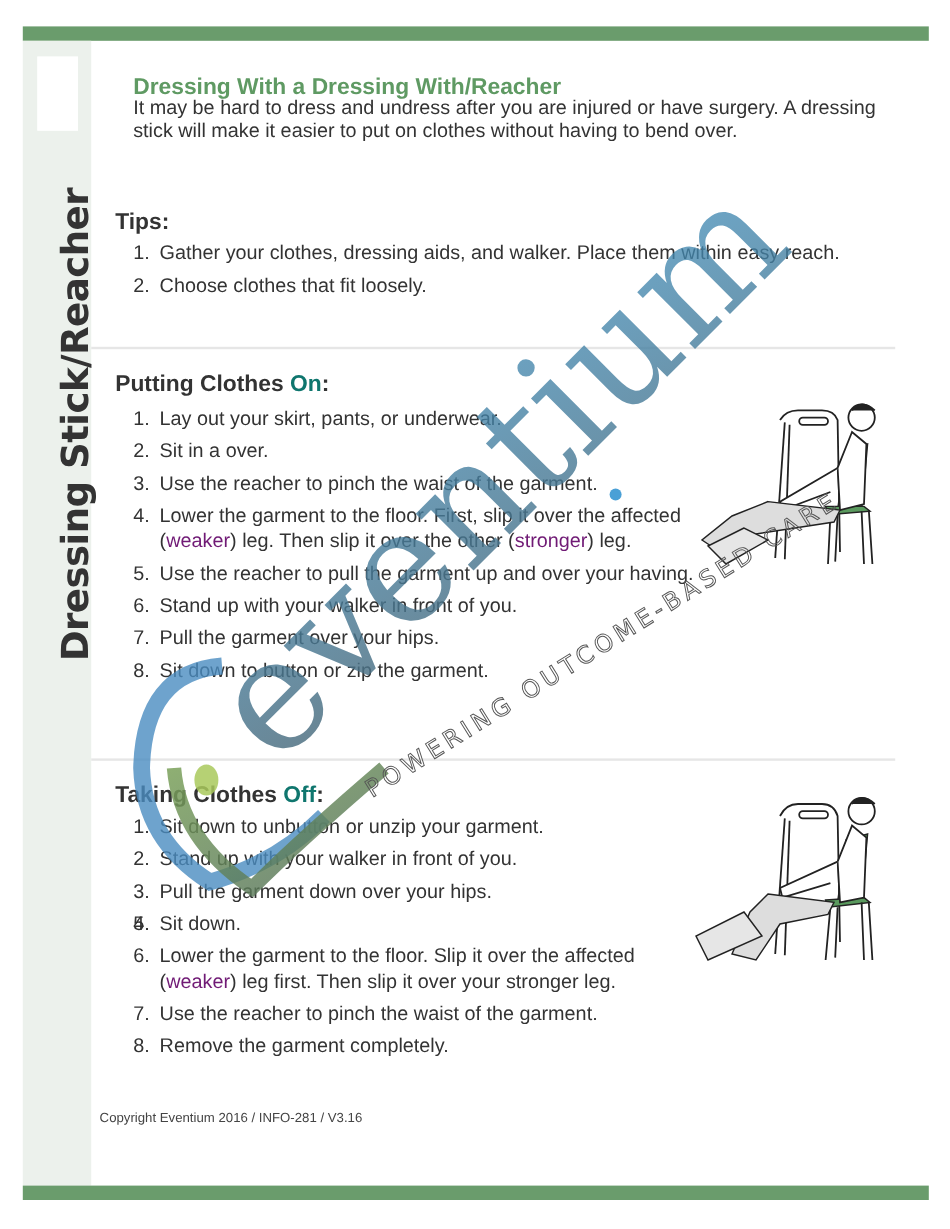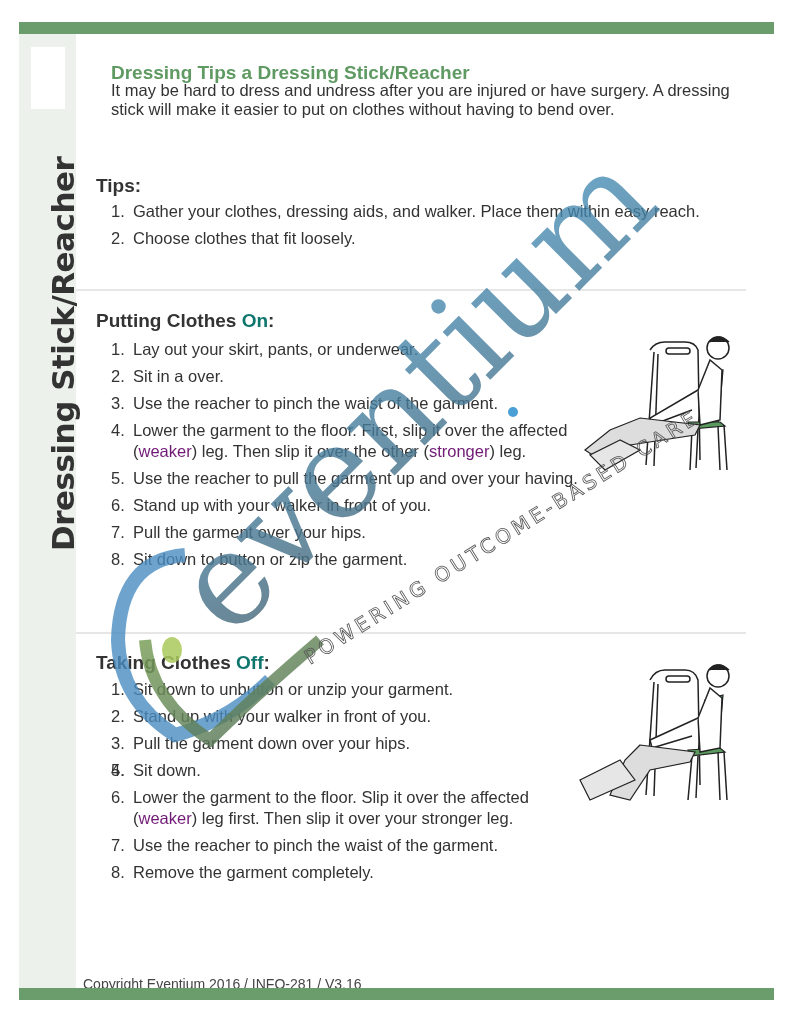--- a/index.html
+++ b/index.html
@@ -18,33 +18,33 @@
   }
   .main-title { position: absolute; left: 111px; top: 62px; font-size: 19px; font-weight: bold; color: #5f9a63; }
   .intro { position: absolute; left: 111px; top: 81px; width: 650px; font-size: 16.5px; line-height: 19px; color: #333; }
   .h2 { position: absolute; left: 96px; font-size: 19px; font-weight: bold; color: #333; }
   .h2 .accent { color: #0f766e; }
   ol.steps { position: absolute; left: 111px; margin: 0; padding: 0; list-style: none; width: 470px; font-size: 16.5px; color: #333; }
   ol.steps li { position: relative; padding-left: 22px; line-height: 21px; margin-bottom: 6px; }
   ol.steps li .num { position: absolute; left: 0; top: 0; }
   .green { color: #701a75; }
   .divider { position: absolute; left: 76px; width: 670px; height: 2px; background: #e6e6e6; }
-  .copyright { position: absolute; left: 83px; top: 976px; font-size: 14px; color: #444; text-decoration: underline; }
+  .copyright { position: absolute; left: 83px; top: 926px; font-size: 11px; color: #444; }
   .illus { position: absolute; }
   .watermark { position: absolute; left: 0; top: 0; width: 792px; height: 1024px; pointer-events: none; }
 </style>
 </head>
 <body>
 
 <div class="top-bar"></div>
 <div class="side-strip"></div>
 <div class="side-box"></div>
 <div class="side-title">Dressing Stick/Reacher</div>
 
-<div class="main-title">Dressing Tips a Dressing Stick/Reacher</div>
+<div class="main-title">Dressing With a Dressing With/Reacher</div>
 <div class="intro">It may be hard to dress and undress after you are injured or have surgery. A dressing stick will make it easier to put on clothes without having to bend over.</div>
 
 <div class="h2" style="top:175px;">Tips:</div>
 <ol class="steps" style="top:201px; width:620px;">
   <li><span class="num">1.</span><span>Gather your clothes, dressing aids, and walker. Place them within easy reach.</span></li>
   <li><span class="num">2.</span><span>Choose clothes that fit loosely.</span></li>
 </ol>
 
 <div class="divider" style="top:289px;"></div>
 

